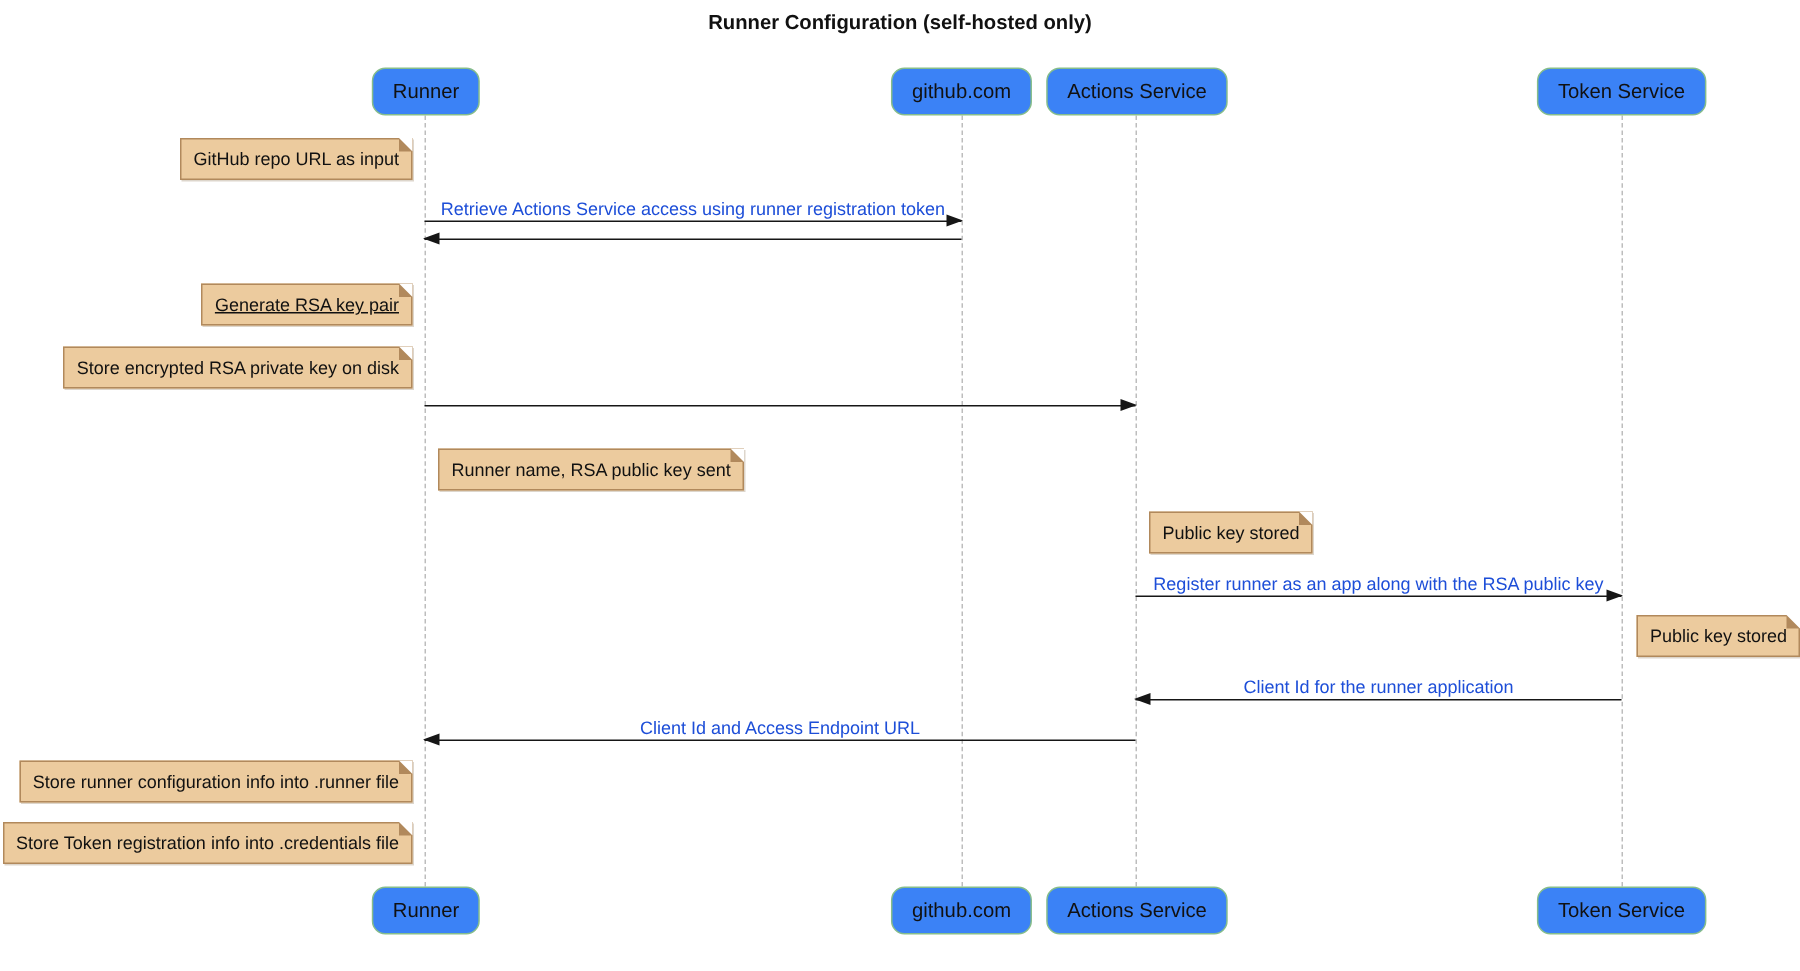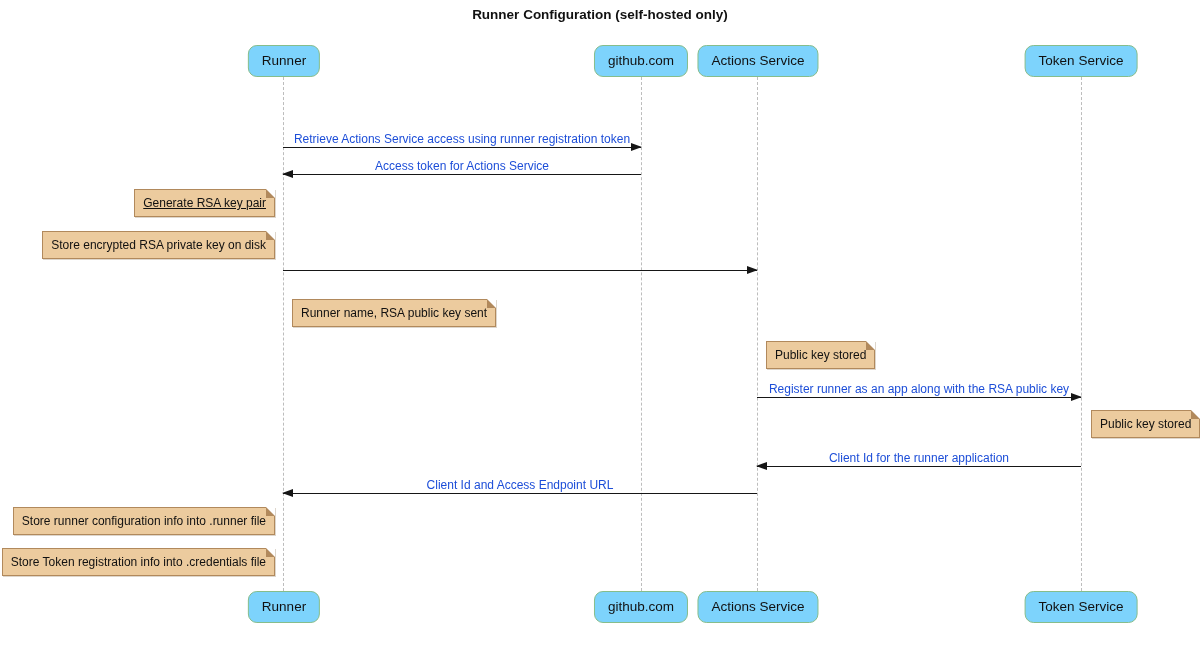--- a/index.html
+++ b/index.html
@@ -28,21 +28,21 @@
   .lifeline {
     position: absolute;
     top: 77px;
     height: 514px;
     width: 0;
     border-left: 1px dashed #bdbdbd;
   }
   .participant {
     position: absolute;
     transform: translateX(-50%);
-    background: #7dd3fc;
+    background: #3b82f6;
     border: 1px solid #86bd8b;
     border-radius: 9px;
     padding: 7px 13px;
     font-size: 13.5px;
     color: #111111;
     white-space: nowrap;
     line-height: 16px;
   }
   .participant.top { top: 45px; }
   .participant.bottom { top: 591px; }
@@ -129,21 +129,20 @@
   <div class="participant bottom" style="left:641px;">github.com</div>
   <div class="participant bottom" style="left:758px;">Actions Service</div>
   <div class="participant bottom" style="left:1081px;">Token Service</div>
 
   <div class="message" style="left:283px; top:132px; width:358px;">
     <div class="message-label">Retrieve Actions Service access using runner registration token</div>
     <div class="message-line arrow-right"></div>
   </div>
 
   <div class="message" style="left:283px; top:159px; width:358px;">
-    <div class="message-label">Access token for Actions Service</div>
     <div class="message-line arrow-left"></div>
   </div>
 
   <div class="message" style="left:283px; top:270px; width:474px;">
     <div class="message-line arrow-right"></div>
   </div>
 
   <div class="message" style="left:757px; top:382px; width:324px;">
     <div class="message-label">Register runner as an app along with the RSA public key</div>
     <div class="message-line arrow-right"></div>
@@ -152,20 +151,21 @@
   <div class="message" style="left:757px; top:451px; width:324px;">
     <div class="message-label">Client Id for the runner application</div>
     <div class="message-line arrow-left"></div>
   </div>
 
   <div class="message" style="left:283px; top:478px; width:474px;">
     <div class="message-label">Client Id and Access Endpoint URL</div>
     <div class="message-line arrow-left"></div>
   </div>
 
+  <div class="note" style="right:925px; top:92px;">GitHub repo URL as input</div>
   <div class="note" style="right:925px; top:189px;text-decoration:underline;">Generate RSA key pair</div>
   <div class="note" style="right:925px; top:231px;">Store encrypted RSA private key on disk</div>
   <div class="note" style="left:292px;  top:299px;text-align:right;">Runner name, RSA public key sent</div>
   <div class="note" style="left:766px;  top:341px;">Public key stored</div>
   <div class="note" style="left:1091px; top:410px;">Public key stored</div>
   <div class="note" style="right:925px; top:507px;">Store runner configuration info into .runner file</div>
   <div class="note" style="right:925px; top:548px;">Store Token registration info into .credentials file</div>
 
 </div>
 

